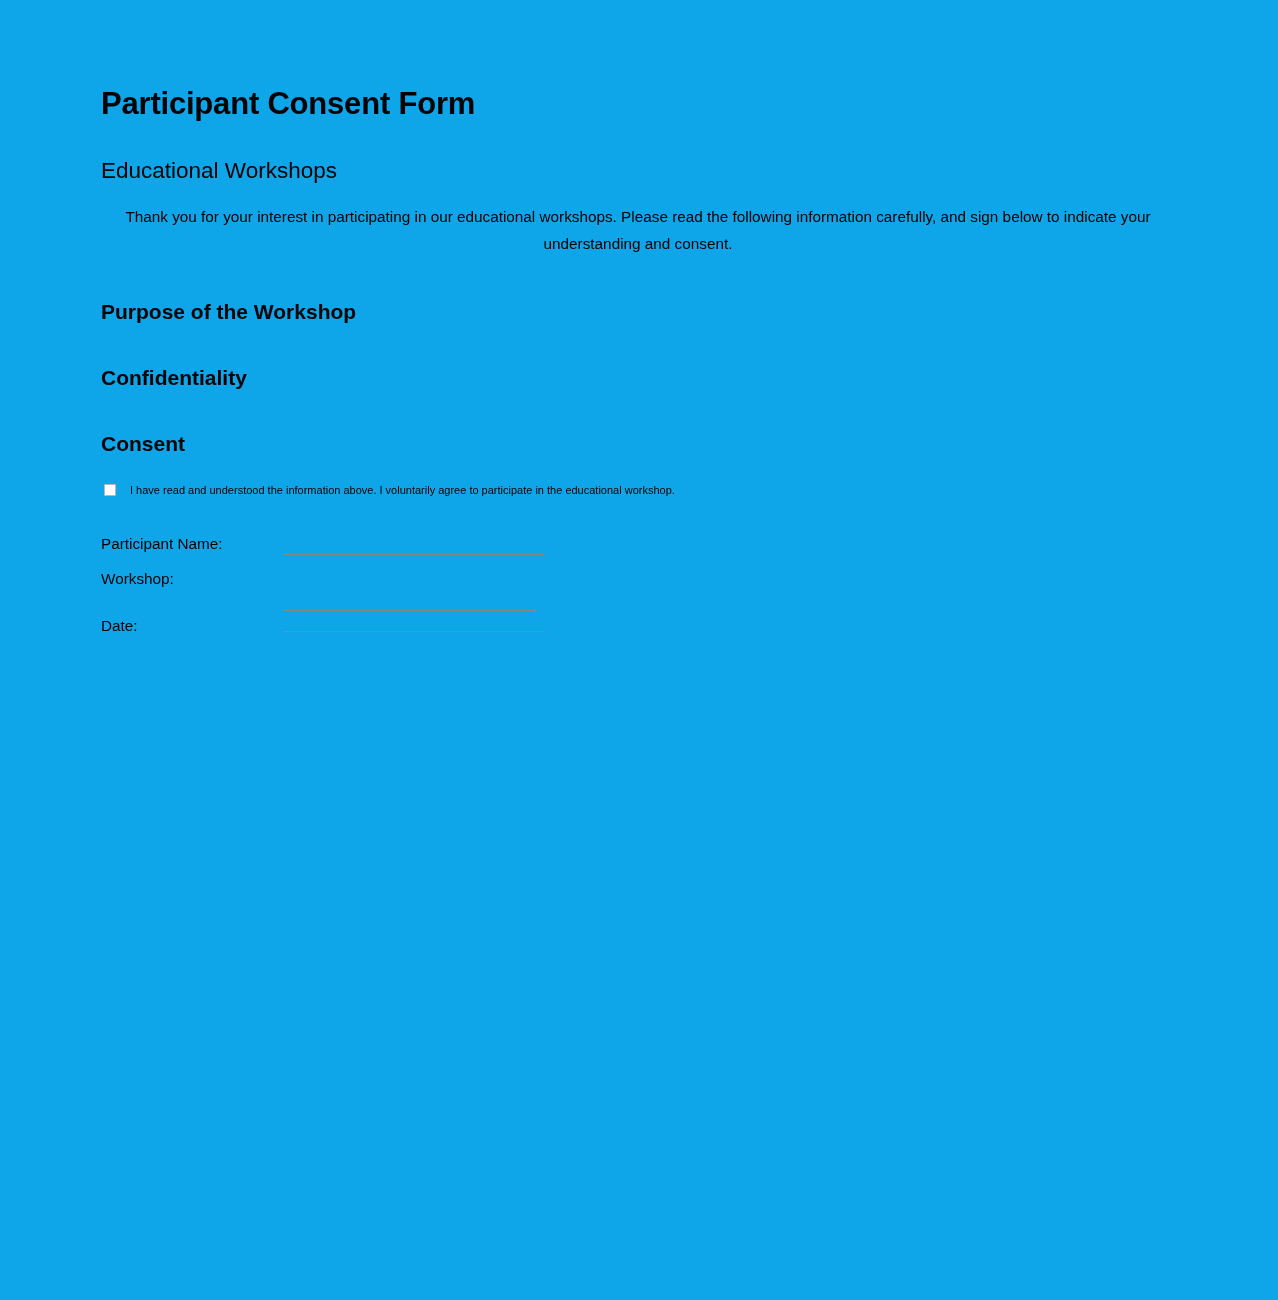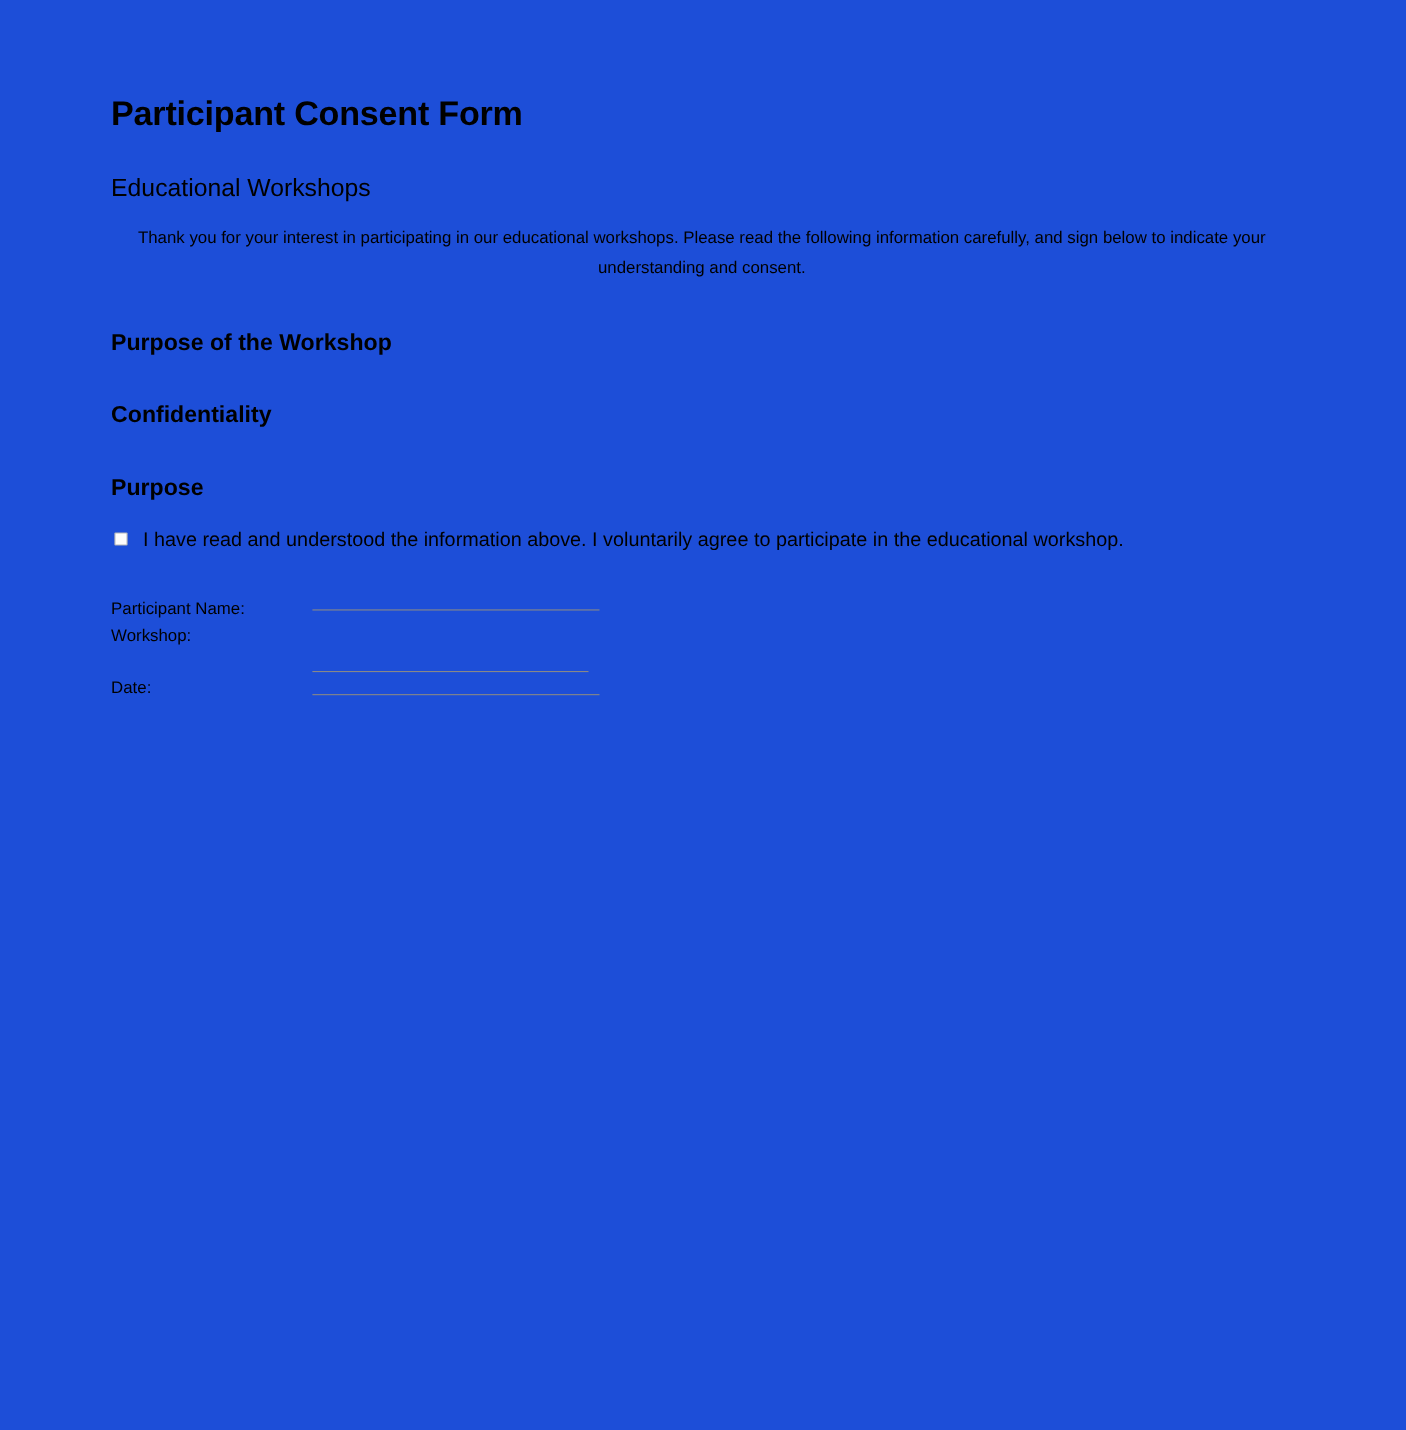--- a/index.html
+++ b/index.html
@@ -14,21 +14,21 @@
     color: #000000;
     -webkit-font-smoothing: antialiased;
   }
 
   .page {
     position: relative;
     width: 1278px;
     height: 1300px;
     box-sizing: border-box;
     padding: 72px 103px 0 101px;
-    background: #1d4ed8;
+    background: #0ea5e9;
   }
 
   .doc-title {
     font-size: 31px;
     font-weight: bold;
     line-height: 1.18;
     margin: 0 0 0 0;
     padding-top: 14px;
     letter-spacing: -0.2px;
     color: #000;
@@ -73,42 +73,42 @@
     background: #fdfdfd;
     border-radius: 1px;
     flex: 0 0 auto;
     margin: 4px 0 0 3px;
     padding: 0;
     appearance: none;
     -webkit-appearance: none;
     cursor: pointer;
   }
   .consent-label {
-    font-size: 18px;
+    font-size: 11px;
     line-height: 20px;
     margin-left: 14px;
     color: #000;
   }
 
   
   .sig-block {
     position: relative;
     margin-top: 32px;
     height: 110px;
     width: 560px;
   }
   .sig-label {
     position: absolute;
     left: 0;
     font-size: 15.3px;
     line-height: 20px;
     color: #000;
     white-space: nowrap;
   }
-  .sig-label.name  { top: 12px; }
+  .sig-label.name  { top: 2px; }
   .sig-label.sig   { top: 37px; }
   .sig-label.date  { top: 84px; }
 
   .sig-line {
     position: absolute;
     left: 183px;
     height: 0;
     border-top: 1px solid #888888;
   }
   .sig-line.name-line { top: 22px;  width: 261px; }
@@ -123,21 +123,21 @@
   <h1 class="doc-title">Participant Consent Form</h1>
 
   <h2 class="subtitle">Educational Workshops</h2>
 
   <p class="body-text">Thank you for your interest in participating in our educational workshops. Please read the following information carefully, and sign below to indicate your understanding and consent.</p>
 
   <h3 class="section-heading">Purpose of the Workshop</h3>
 
   <h3 class="section-heading">Confidentiality</h3>
 
-  <h3 class="section-heading">Purpose</h3>
+  <h3 class="section-heading">Consent</h3>
 
   <div class="consent-row">
     <input type="checkbox" class="consent-checkbox" style="">
     <span class="consent-label">I have read and understood the information above. I voluntarily agree to participate in the educational workshop.</span>
   </div>
 
   <div class="sig-block">
     <span class="sig-label name">Participant Name:</span>
     <span class="sig-line name-line"></span>
 

